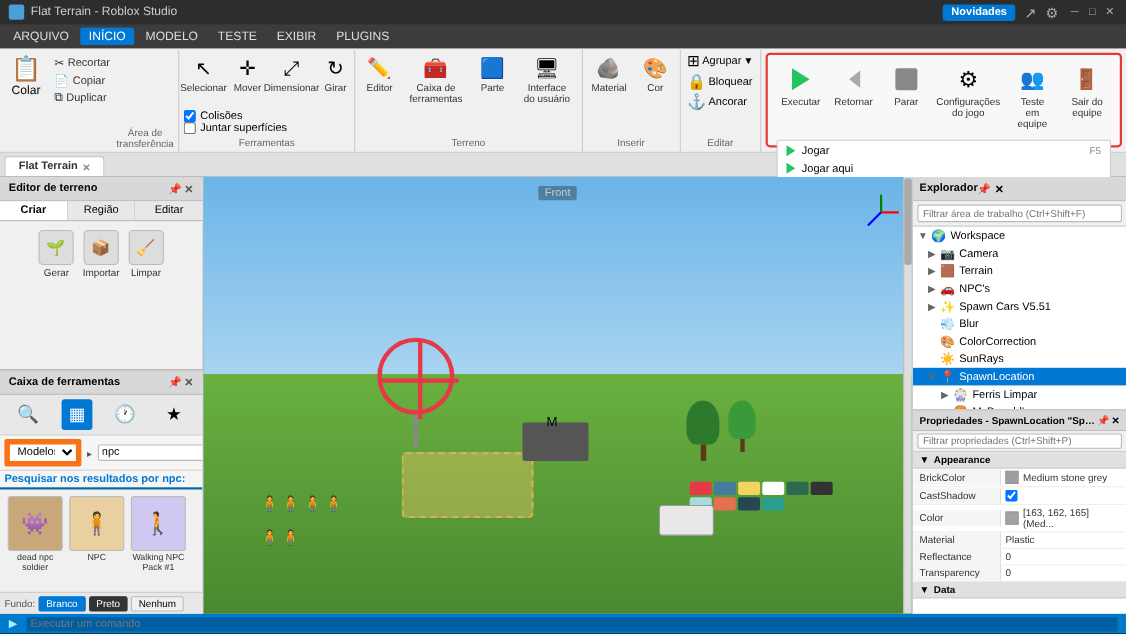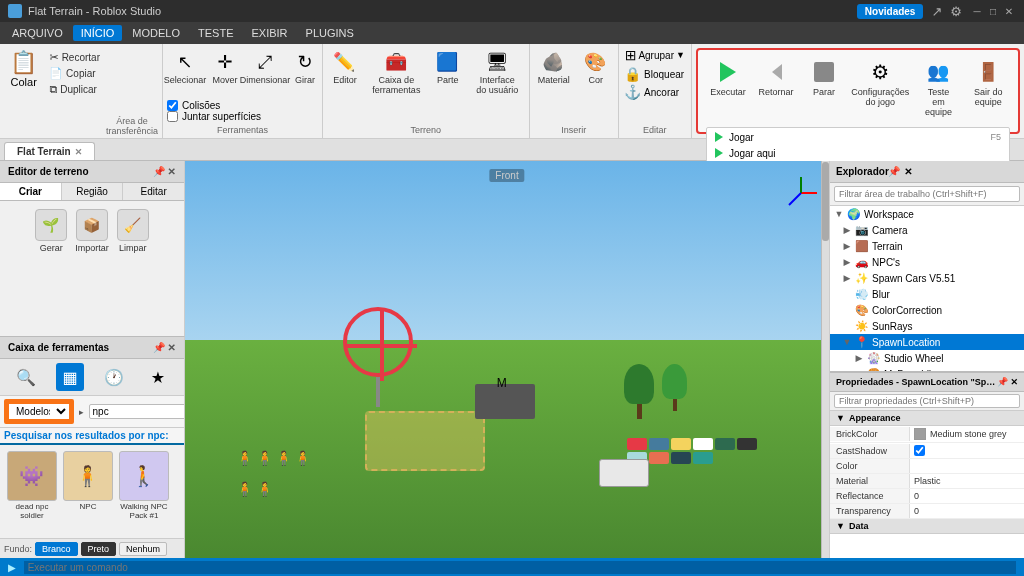--- a/index.html
+++ b/index.html
@@ -612,21 +612,21 @@
         </div>
 
         <div class="tree-item tree-indent selected">
           <span class="expand">▼</span>
           <span class="item-icon">📍</span>
           <span class="item-name">SpawnLocation</span>
         </div>
         <div class="tree-item tree-indent2">
           <span class="expand">▶</span>
           <span class="item-icon">🎡</span>
-          <span class="item-name">Studio Wheel</span>
+          <span class="item-name">Ferris Limpar</span>
         </div>
         <div class="tree-item tree-indent2">
           <span class="expand">▶</span>
           <span class="item-icon">🍔</span>
           <span class="item-name">McDonald's</span>
         </div>
 
       </div>
     </div>
 
@@ -654,20 +654,24 @@
           </span>
         </div>
         <div class="prop-row">
           <span class="prop-name">CastShadow</span>
           <span class="prop-val">
             <input type="checkbox" class="prop-checkbox" checked="" style="">
           </span>
         </div>
         <div class="prop-row">
           <span class="prop-name">Color</span>
+          <span class="prop-val">
+            <span class="prop-color-swatch" style="background:#a3a2a5;"></span>
+            <span>[163, 162, 165] (Med...</span>
+          </span>
         </div>
         <div class="prop-row">
           <span class="prop-name">Material</span>
           <span class="prop-val">Plastic</span>
         </div>
         <div class="prop-row">
           <span class="prop-name">Reflectance</span>
           <span class="prop-val">0</span>
         </div>
         <div class="prop-row">

